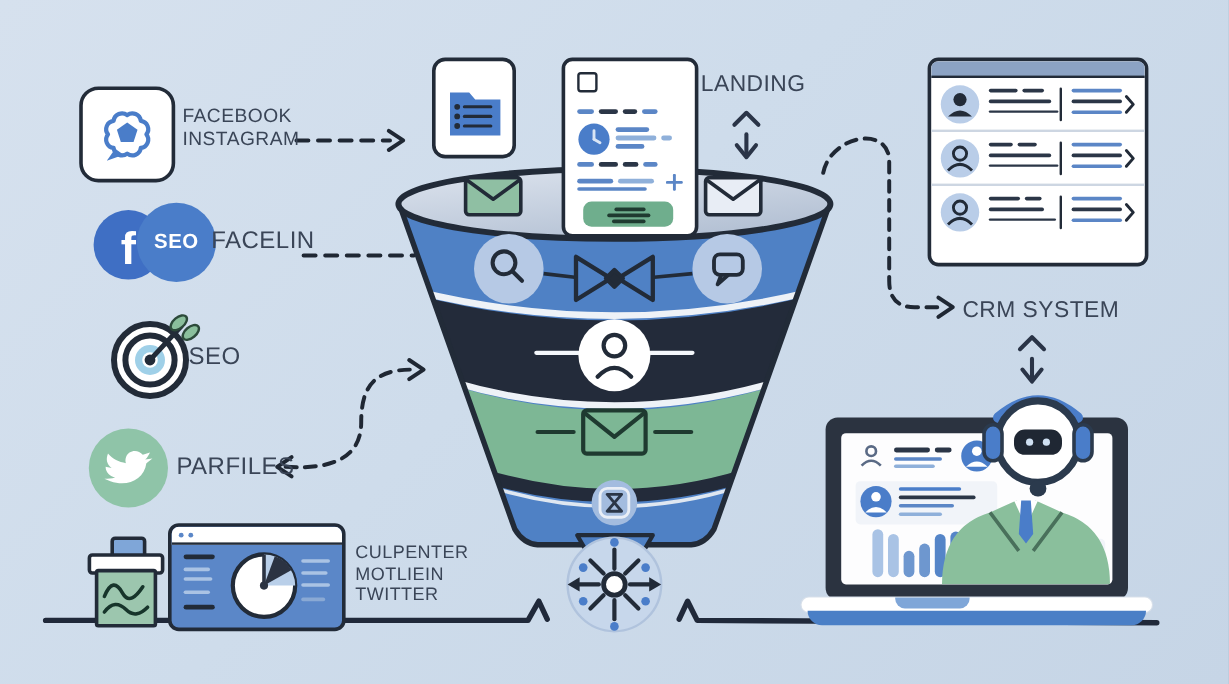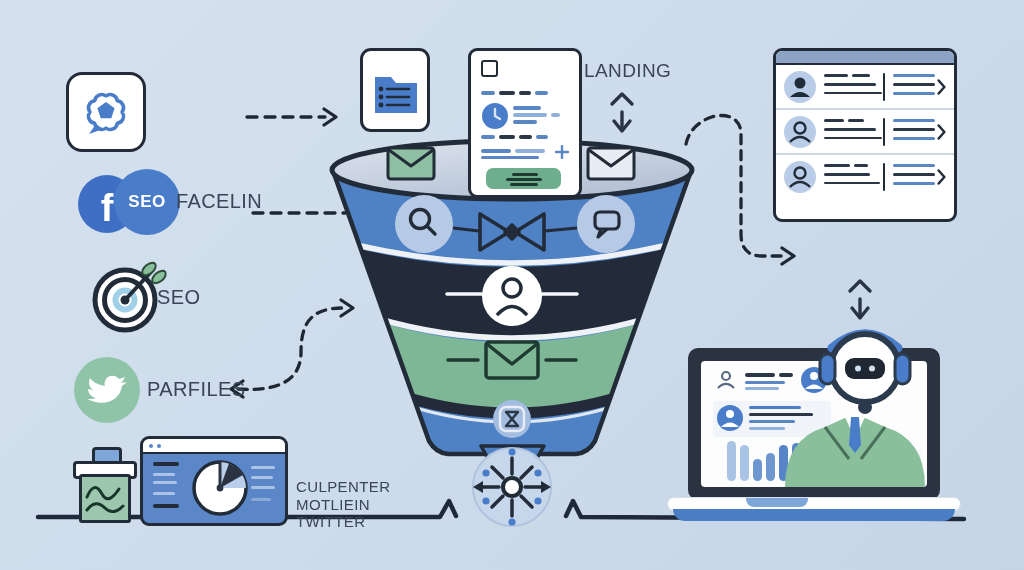--- a/index.html
+++ b/index.html
@@ -3,21 +3,21 @@
 <meta charset="utf-8">
 <style>
   html,body{margin:0;padding:0;background:#aebfd2;}
   #stage{position:relative;width:1024px;height:570px;overflow:hidden;
          background:linear-gradient(135deg,#d6e1ee 0%,#cedceb 45%,#c6d5e6 100%);
          font-family:"Liberation Sans",sans-serif;}
   .abs{position:absolute;}
   svg{display:block;}
   .label{position:absolute;font-weight:400;color:#3a4557;letter-spacing:.4px;font-size:20px;}
   .label.sm{font-size:16px;line-height:19px;}
-  .label.cap{font-size:15px;line-height:17.5px;margin-top:26px;}
+  .label.cap{font-size:15px;line-height:17.5px;}
   .ln{height:3.5px;border-radius:2px;position:absolute;}
   
   .crm{left:773px;top:48px;width:178px;height:168px;background:#fff;border:3.5px solid #222b38;border-radius:9px;overflow:hidden;}
   .crm-head{height:20px;background:#7e96bb;border-bottom:2px solid #f2f5f9;display:flex;align-items:center;padding-left:9px;
             color:#f4f7fb;font-size:11px;font-weight:700;letter-spacing:1px;}
   .crm-sub{height:12px;background:#8ca3c4;border-bottom:2.5px solid #222b38;}
   .crm-row{position:relative;height:43px;border-bottom:2px solid #cdd6e2;display:flex;align-items:center;padding:0 8px;gap:8px;}
   .crm-row:last-child{border-bottom:none;}
   .avatar{width:32px;height:32px;border-radius:50%;background:#b9cde8;flex:0 0 auto;display:flex;align-items:center;justify-content:center;}
   .crm-lines{position:relative;width:62px;height:30px;}
@@ -184,20 +184,24 @@
       <circle cx="512" cy="487" r="9" fill="#fff" stroke="#222b38" stroke-width="4"></circle>
     </g>
   </svg>
 
   <div class="abs chatbox">
     <svg width="74" height="74" viewBox="0 0 74 74">
       <path d="M53,37 A7 7 0 0 1 48.3,48.3 A7 7 0 0 1 37,53 A7 7 0 0 1 25.7,48.3 A7 7 0 0 1 21,37 A7 7 0 0 1 25.7,25.7 A7 7 0 0 1 37,21 A7 7 0 0 1 48.3,25.7 A7 7 0 0 1 53,37 Z" fill="#fff" stroke="#4a7dc9" stroke-width="3.5" stroke-linejoin="round"></path>
       <path d="M 27,49 L 20,59 L 34,54 Z" fill="#4a7dc9"></path>
       <path d="M 37,27 L 45.6,33.2 L 42.3,43.3 L 31.7,43.3 L 28.4,33.2 Z" fill="#4a7dc9"></path>
     </svg>
+  </div>
+  <div class="label sm" style="left:152px;top:88px;">
+    <div>FACEBOOK</div>
+    <div>INSTAGRAM</div>
   </div>
 
   <div class="abs" style="left:78px;top:169px;width:110px;height:68px;">
     <div class="abs" style="left:0;top:6px;width:58px;height:58px;border-radius:50%;background:#3f6fc4;display:flex;align-items:center;justify-content:center;">
       <span style="color:#fff;font-weight:700;font-size:38px;line-height:1;margin-top:8px;">f</span>
     </div>
     <div class="abs" style="left:36px;top:0;width:66px;height:66px;border-radius:50%;background:#4a7dc9;display:flex;align-items:center;justify-content:center;">
       <span style="color:#fff;font-weight:700;font-size:17px;letter-spacing:.5px;">SEO</span>
     </div>
   </div>
@@ -349,20 +353,21 @@
         <div class="ln" style="left:0;top:2px;width:42px;background:#5b86c6;"></div>
         <div class="ln" style="left:0;top:11px;width:42px;background:#2b3647;"></div>
         <div class="ln" style="left:0;top:20px;width:42px;background:#5b86c6;"></div>
       </div>
       <svg width="11" height="20" viewBox="0 0 11 20">
           <path d="M 2,2 L 9,10 L 2,18" stroke="#222b38" stroke-width="3" fill="none" stroke-linecap="round" stroke-linejoin="round"></path>
         </svg>
     </div>
   </div>
 
+  <div class="label" style="left:802px;top:248px;font-size:19px;">CRM SYSTEM</div>
 
   <div class="abs jar-cap"></div>
   <div class="abs jar-lid"></div>
   <div class="abs jar-body">
     <svg width="46" height="43" viewBox="0 0 46 43">
       <path d="M 5,20 C 10,8 15,8 20,17 S 31,21 37,12" fill="none" stroke="#17352b" stroke-width="3" stroke-linecap="round"></path>
       <path d="M 5,33 C 11,25 17,25 23,31 S 35,35 41,29" fill="none" stroke="#17352b" stroke-width="3" stroke-linecap="round"></path>
     </svg>
   </div>
 

